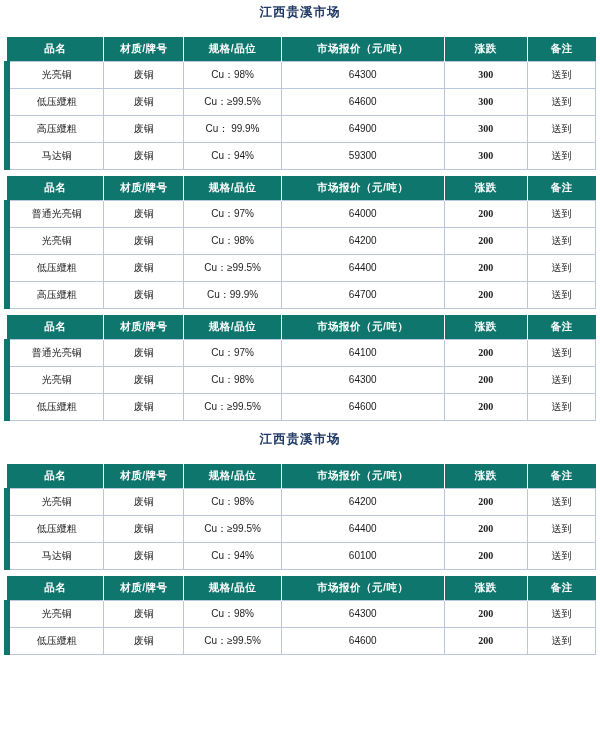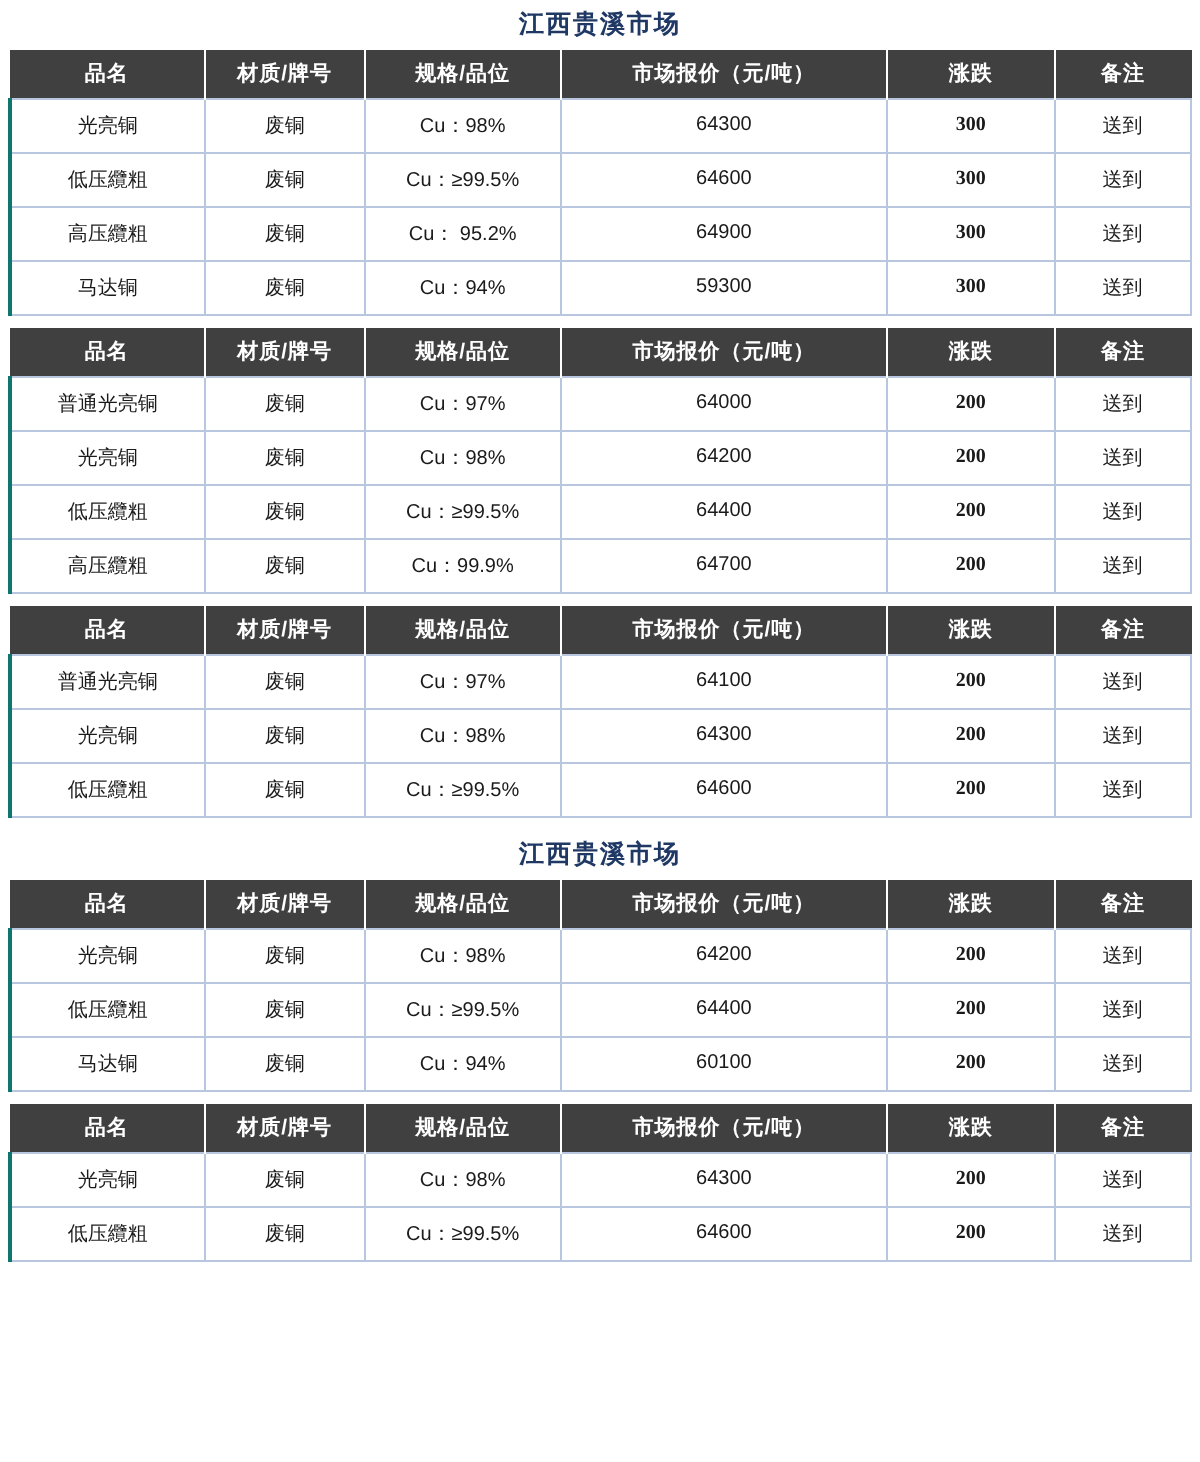--- a/index.html
+++ b/index.html
@@ -19,30 +19,30 @@
   }
   .market-block {
     margin: 0 0 6px 0;
   }
   .market-title {
     text-align: center;
     font-size: 12.5px;
     font-weight: bold;
     color: #1f3864;
     letter-spacing: 1px;
-    padding: 6px 0 5px 0;
+    padding: 6px 0 17px 0;
     line-height: 1.1;
   }
   table.price-table {
     width: 100%;
     border-collapse: collapse;
     table-layout: fixed;
   }
   table.price-table thead th {
-    background: #404040;
+    background: #0f766e;
     color: #ffffff;
     font-size: 10.5px;
     font-weight: bold;
     letter-spacing: 0.5px;
     height: 22px;
     border-right: 1px solid #ffffff;
     text-align: center;
     vertical-align: middle;
     white-space: nowrap;
   }
@@ -53,21 +53,21 @@
     font-size: 10px;
     height: 24px;
     text-align: center;
     vertical-align: middle;
     border: 1px solid #b8c6df;
     color: #1a1a1a;
     white-space: nowrap;
     overflow: hidden;
   }
   table.price-table tbody tr td:first-child {
-    border-left: 2px solid #0f766e;
+    border-left: 6px solid #0f766e;
   }
   .c-name  { width: 16.5%; }
   .c-mat   { width: 13.5%; }
   .c-spec  { width: 16.5%; }
   .c-price { width: 28.0%; }
   .c-chg   { width: 14.0%; font-family: Liberation Serif, serif; }
   .c-note  { width: 11.5%; }
 
   .chg {
     color: #d91b1b;
@@ -106,21 +106,21 @@
             <td class="c-name">低压纜粗</td>
             <td class="c-mat">废铜</td>
             <td class="c-spec">Cu：≥99.5%</td>
             <td class="c-price">64600</td>
             <td class="c-chg chg">300</td>
             <td class="c-note note">送到</td>
           </tr>
           <tr>
             <td class="c-name">高压纜粗</td>
             <td class="c-mat">废铜</td>
-            <td class="c-spec">Cu： 95.2%</td>
+            <td class="c-spec">Cu： 99.9%</td>
             <td class="c-price">64900</td>
             <td class="c-chg chg">300</td>
             <td class="c-note note">送到</td>
           </tr>
           <tr>
             <td class="c-name">马达铜</td>
             <td class="c-mat">废铜</td>
             <td class="c-spec">Cu：94%</td>
             <td class="c-price">59300</td>
             <td class="c-chg chg">300</td>

